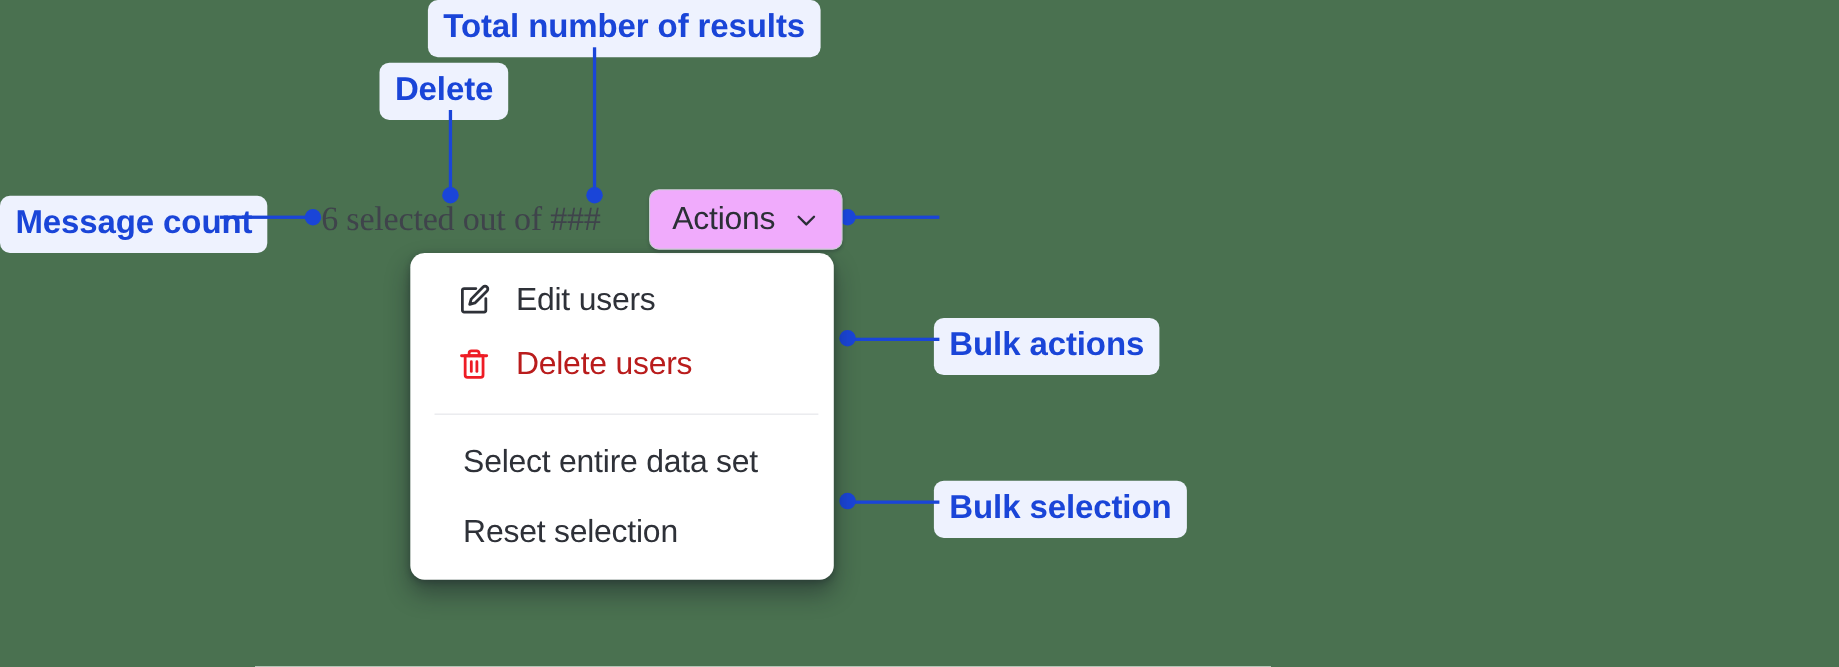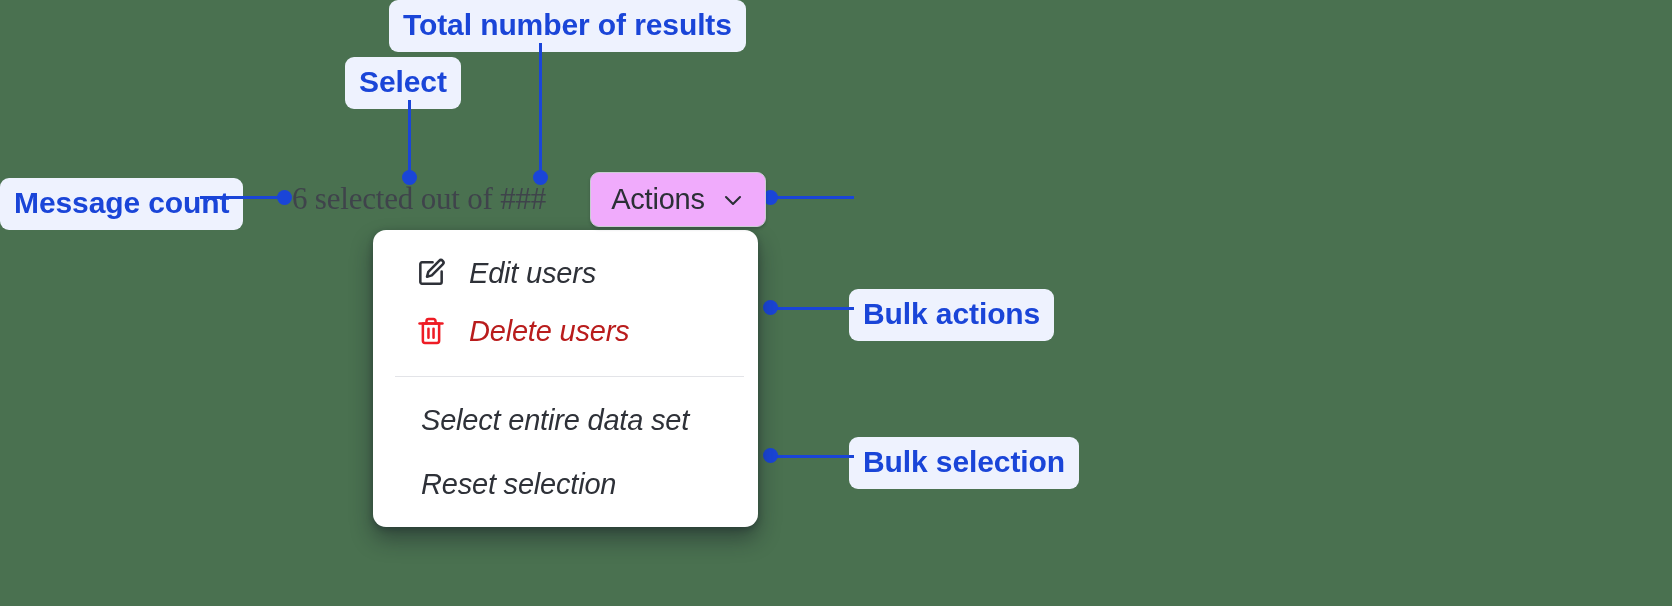--- a/index.html
+++ b/index.html
@@ -101,21 +101,20 @@
     left: 373px;
     top: 230px;
     width: 385px;
     height: 297px;
     background: #ffffff;
     border-radius: 13px;
     box-shadow: 0 12px 22px rgba(20,24,35,0.45),
                 0 2px 6px rgba(20,24,35,0.30);
     padding-top: 14px;
     z-index: 3;
-    font-style: italic;
   }
   .menu-item {
     display: flex;
     align-items: center;
     height: 58px;
     padding: 0 20px 0 42px;
     gap: 22px;
     cursor: pointer;
     font-size: 29px;
     color: #2e3138;
@@ -141,21 +140,21 @@
 </style>
 </head>
 <body>
 
 <div id="stage">
 
   <div class="anno" style="left:389px; top:0px;">Total number of results</div>
   <div class="conn-v" style="left:539px; top:43px; height:135px;"></div>
   <div class="dot" style="left:533px; top:170px;"></div>
 
-  <div class="anno" style="left:345px; top:57px;">Select</div>
+  <div class="anno" style="left:345px; top:57px;">Delete</div>
   <div class="conn-v" style="left:408px; top:100px; height:78px;"></div>
   <div class="dot" style="left:402px; top:170px;"></div>
 
   <div class="anno" style="left:0px; top:178px;">Message count</div>
   <div class="conn-h" style="left:200px; top:196px; width:84px;"></div>
   <div class="dot" style="left:277px; top:190px;"></div>
 
   <div class="conn-h" style="left:770px; top:196px; width:84px;"></div>
   <div class="dot" style="left:763px; top:190px;"></div>
 

